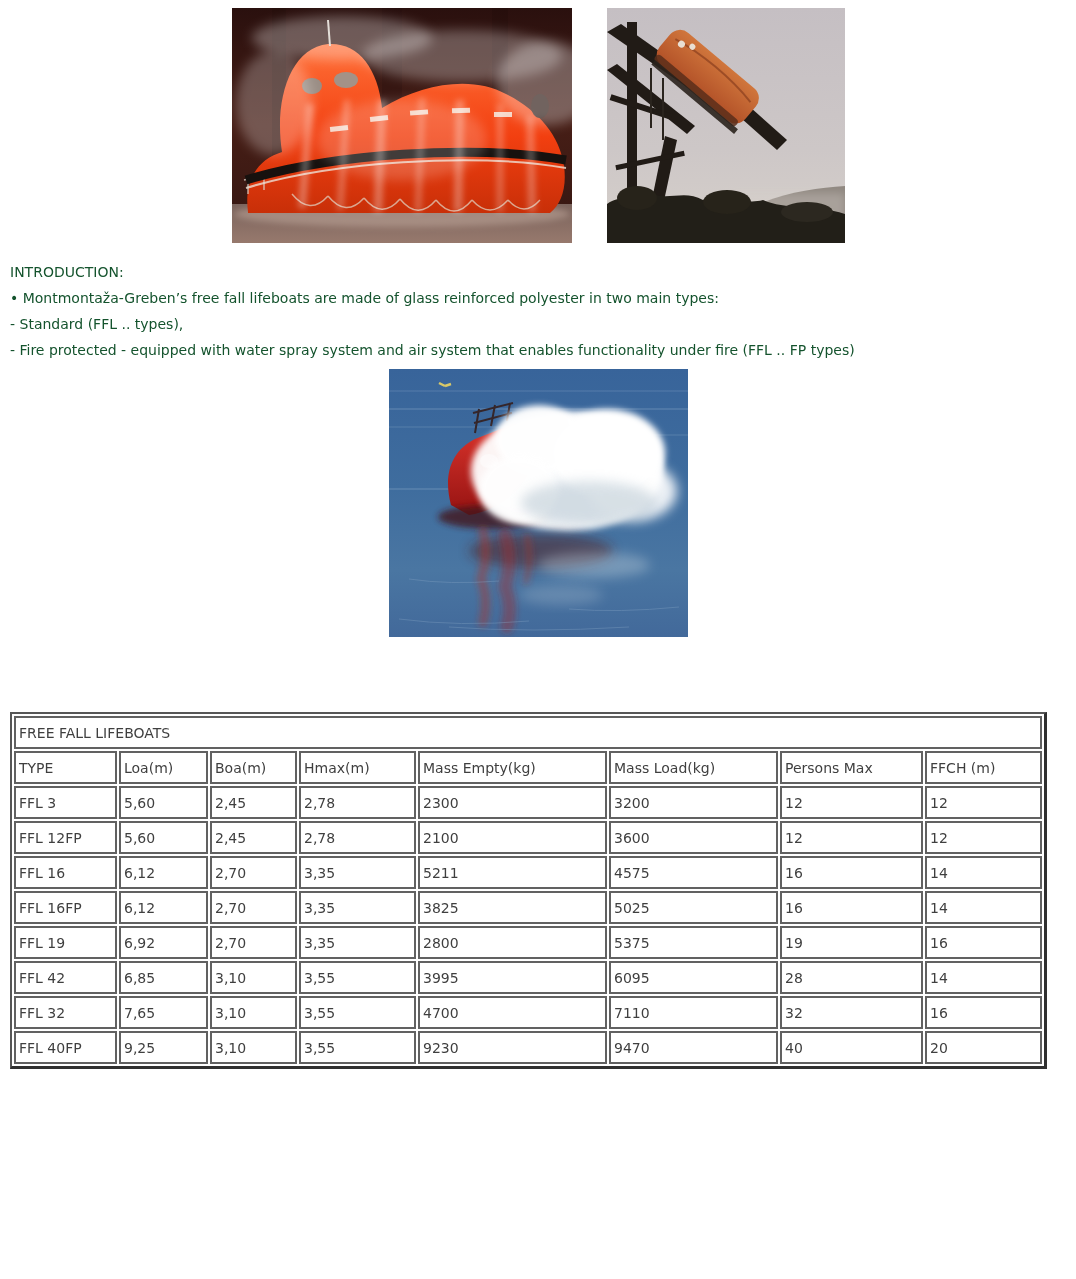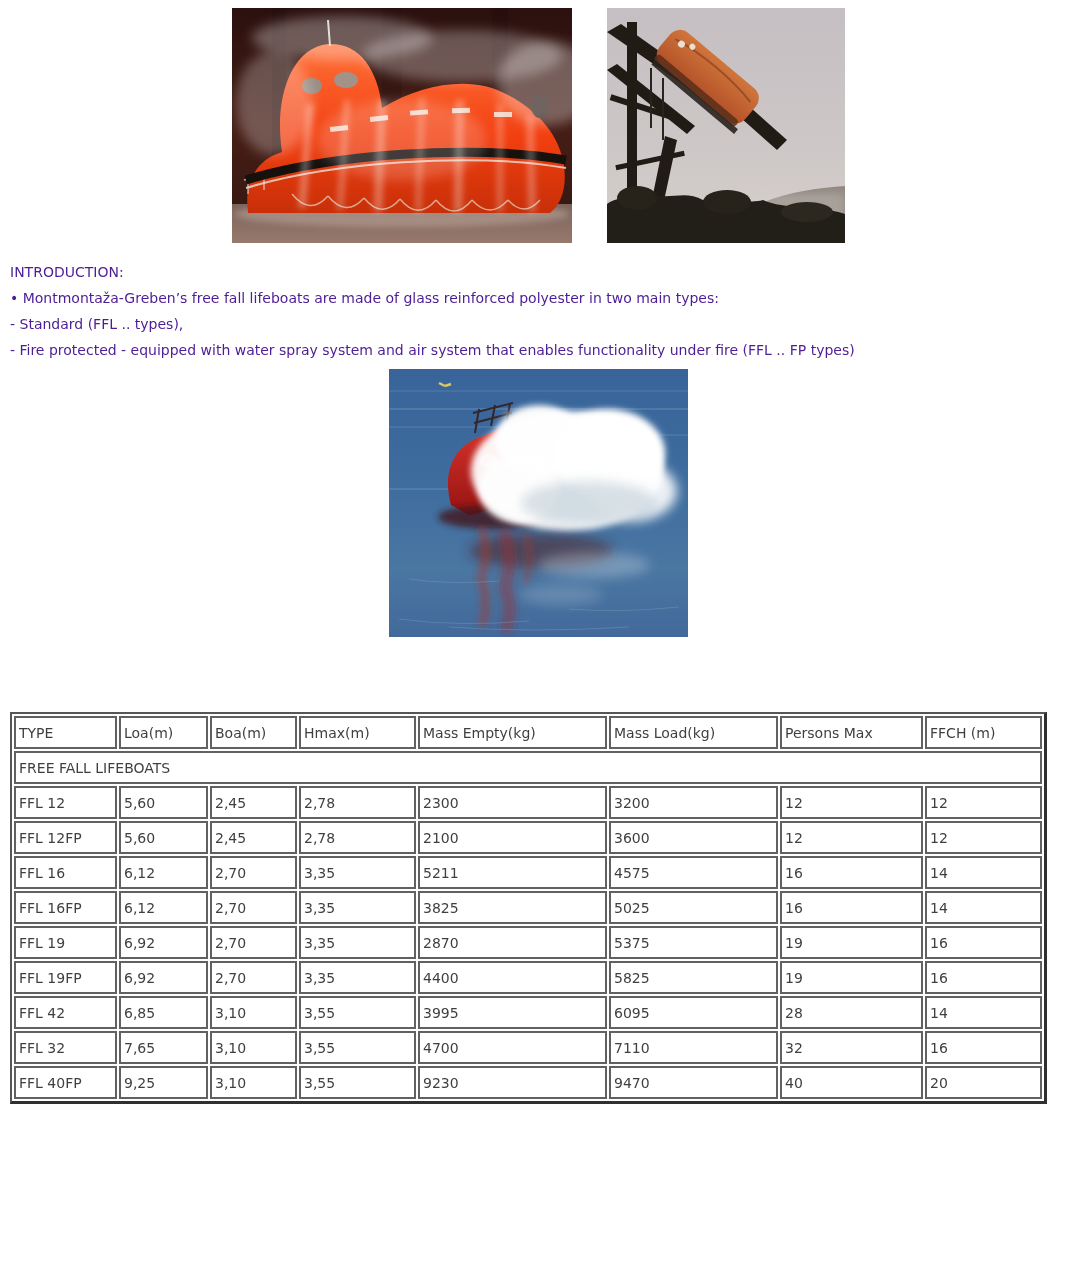--- a/index.html
+++ b/index.html
@@ -12,21 +12,21 @@
   .photo-spray { width: 340px; height: 235px; margin-right: 35px; }
   .photo-ramp  { width: 238px; height: 235px; }
   .photo-row-mid { text-align: center; font-size: 0; margin: 6px 0 0 0; }
   .photo-splash { width: 299px; height: 268px; }
 
   
   .intro {
     font-size: 14px;
     line-height: 26px;
     text-align: justify;
-    color: #4c1d95;
+    color: #14532d;
   }
 
   
   table.specs {
     margin-top: 75px;
     width: 1037px;
     table-layout: fixed;
     border-collapse: separate;
     border-spacing: 2px;
     background: #ffffff;
@@ -270,34 +270,34 @@
         <col style="width:89px">
         <col style="width:87px">
         <col style="width:117px">
       <col style="width:189px">
         <col style="width:169px">
         <col style="width:143px">
         <col style="width:117px">
     </colgroup>
     <tbody>
         <tr>
+          <td colspan="8">FREE FALL LIFEBOATS</td>
+        </tr>
+        <tr>
           <td>TYPE</td>
           <td>Loa(m)</td>
           <td>Boa(m)</td>
           <td>Hmax(m)</td>
           <td>Mass Empty(kg)</td>
           <td>Mass Load(kg)</td>
           <td>Persons Max</td>
           <td>FFCH (m)</td>
         </tr>
         <tr>
-          <td colspan="8">FREE FALL LIFEBOATS</td>
-        </tr>
-        <tr>
-          <td>FFL 12</td>
+          <td>FFL 3</td>
           <td>5,60</td>
           <td>2,45</td>
           <td>2,78</td>
           <td>2300</td>
           <td>3200</td>
           <td>12</td>
           <td>12</td>
         </tr>
         <tr>
           <td>FFL 12FP</td>
@@ -327,32 +327,22 @@
           <td>3825</td>
           <td>5025</td>
           <td>16</td>
           <td>14</td>
         </tr>
         <tr>
           <td>FFL 19</td>
           <td>6,92</td>
           <td>2,70</td>
           <td>3,35</td>
-          <td>2870</td>
+          <td>2800</td>
           <td>5375</td>
-          <td>19</td>
-          <td>16</td>
-        </tr>
-        <tr>
-          <td>FFL 19FP</td>
-          <td>6,92</td>
-          <td>2,70</td>
-          <td>3,35</td>
-          <td>4400</td>
-          <td>5825</td>
           <td>19</td>
           <td>16</td>
         </tr>
         <tr>
           <td>FFL 42</td>
           <td>6,85</td>
           <td>3,10</td>
           <td>3,55</td>
           <td>3995</td>
           <td>6095</td>

